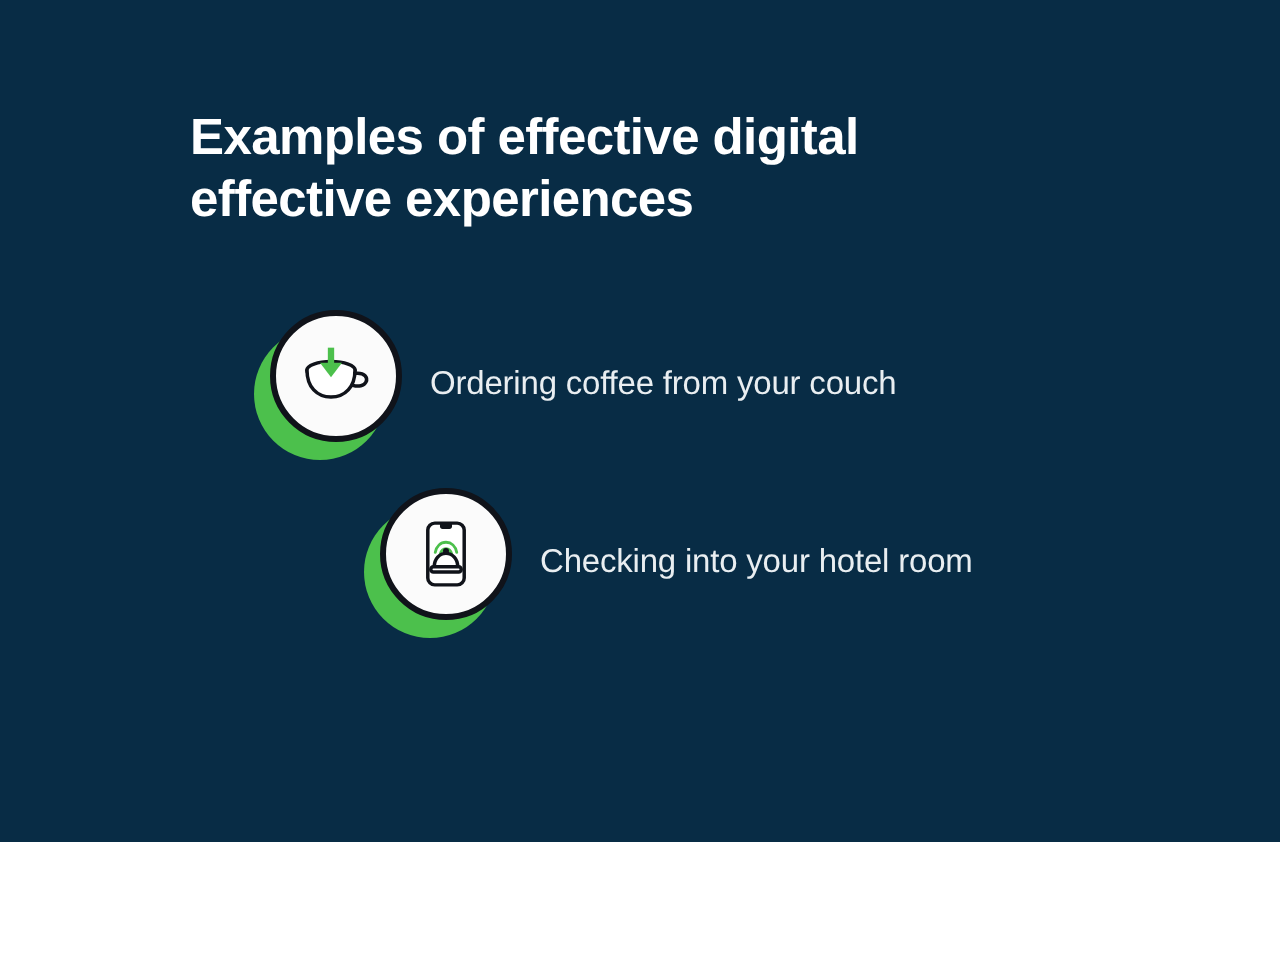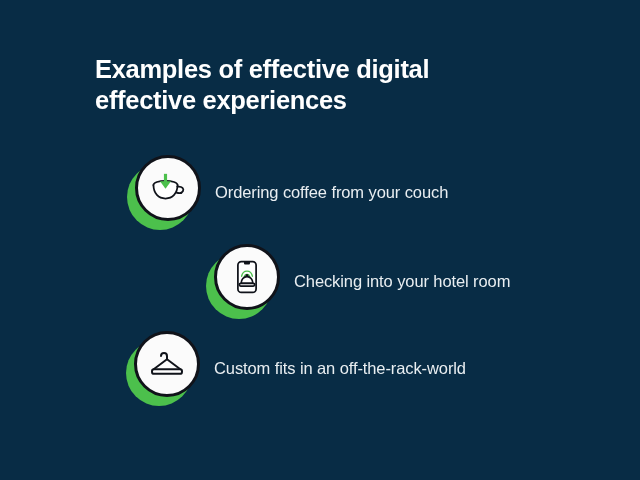--- a/index.html
+++ b/index.html
@@ -8,21 +8,21 @@
   }
   body {
     width: 640px;
     height: 480px;
     overflow: hidden;
     font-family: "Liberation Sans", sans-serif;
   }
   #slide {
     position: relative;
     width: 640px;
-    height: 480px;
+    height: 421px;
     background: #082c45;
     overflow: hidden;
     text-decoration: underline;
   }
 
   
   #title {
     position: absolute;
     left: 95px;
     top: 54px;
@@ -35,21 +35,21 @@
   }
   #title .tline { display: block; white-space: pre; }
 
   
   .item {
     position: absolute;
     display: flex;
     align-items: center;
   }
   #item-0 { left: 127px; top: 155px; }
-  #item-1 { left: 206px; top: 244px; }
+  #item-1 { left: 182px; top: 244px; }
   #item-2 { left: 126px; top: 331px; }
 
   .badge {
     position: relative;
     width: 74px;
     height: 74px;
     flex: 0 0 74px;
   }
   
   .badge .crescent {
@@ -142,30 +142,14 @@
 
           <circle cx="24" cy="22.1" r="1.9" fill="#10131a"></circle>
 
           <rect x="14.4" y="32.0" width="19.2" height="3.4" rx="1.6" fill="#ffffff" stroke="#10131a" stroke-width="2.2"></rect>
         </svg>
       </div>
     </div>
     <div class="item-label">Checking into your hotel room</div>
   </div>
 
-  <div class="item" id="item-2">
-    <div class="badge">
-      <div class="crescent"></div>
-      <div class="disc"></div>
-      <div class="glyph">
-        <svg width="40" height="40" viewBox="0 0 48 48" aria-hidden="true">
-
-          <path d="M24.0 18.3 L24.0 14.6 C24.0 12.4 22.4 10.8 20.4 10.8 C18.4 10.8 16.8 12.4 16.8 14.4" fill="none" stroke="#10131a" stroke-width="2.4" stroke-linecap="round"></path>
-
-          <path d="M24.0 18.3 L41.2 31.2 L6.8 31.2 Z" fill="none" stroke="#10131a" stroke-width="2.4" stroke-linejoin="round"></path>
-          <rect x="6.0" y="30.2" width="36" height="5.6" rx="2.6" fill="#ffffff" stroke="#10131a" stroke-width="2.4"></rect>
-        </svg>
-      </div>
-    </div>
-    <div class="item-label">Custom fits in an off-the-rack-world</div>
-  </div>
 
 </div>
 
 </body></html>

